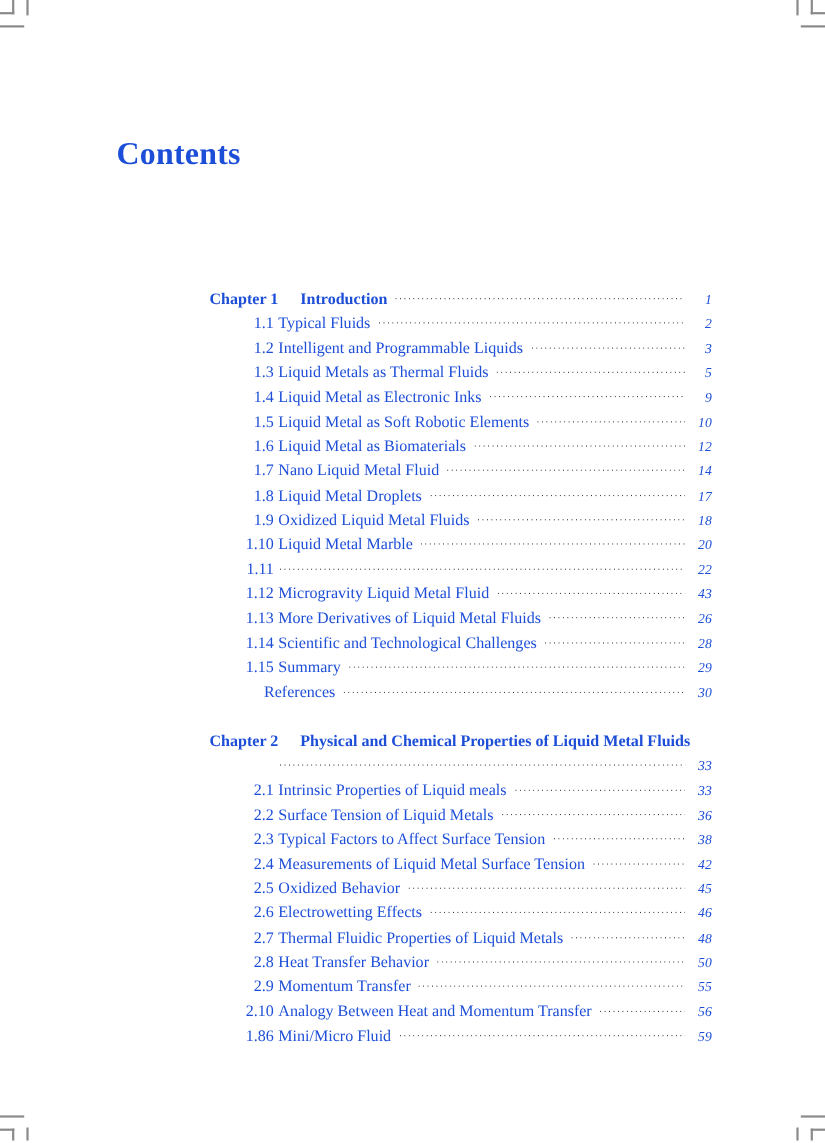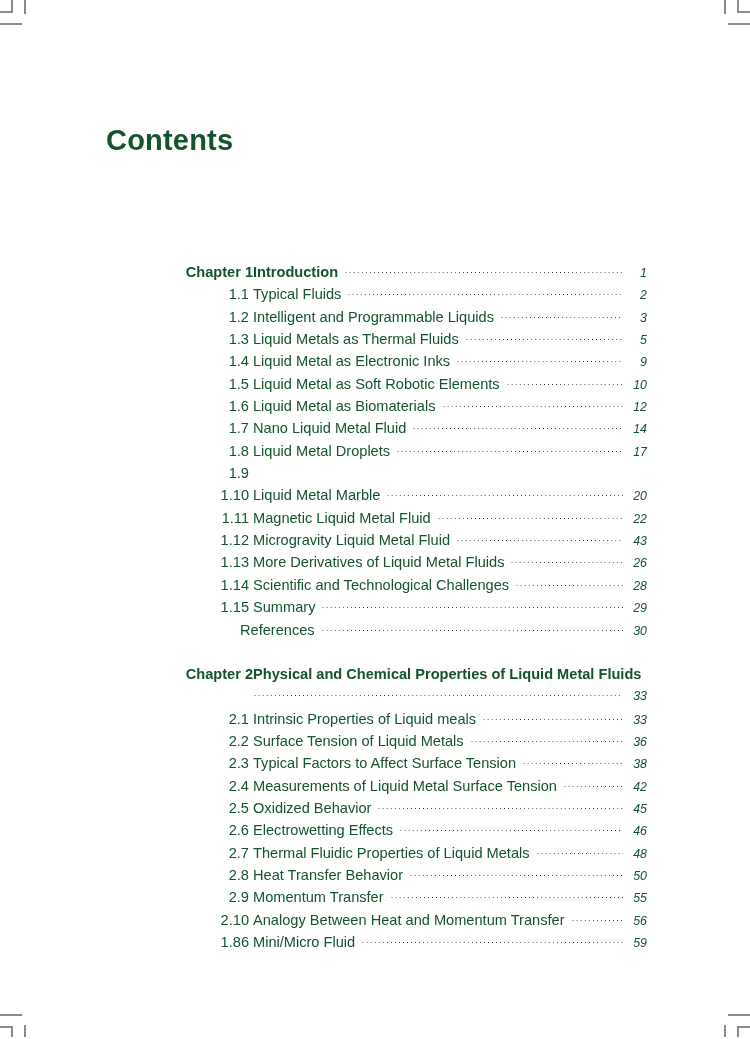--- a/index.html
+++ b/index.html
@@ -6,22 +6,22 @@
     margin: 0;
     padding: 0;
     background: #ffffff;
   }
   .page {
     position: relative;
     width: 750px;
     height: 1037px;
     background: #ffffff;
     overflow: hidden;
-    font-family: Liberation Sans, sans-serif;
-    color: #14532d;
+    font-family: Liberation Serif, serif;
+    color: #1d4ed8;
   }
 
   
   .crop { position: absolute; background: #8a8a8a; }
 
   .cm-tl-v { left: 11px;  top: 0px;   width: 2px;  height: 13px; }
   .cm-tl-h { left: 0px;   top: 11px;  width: 13px; height: 2px; }
   .cm-tl-tick { left: 24px; top: 0px; width: 2px;  height: 14px; }
   .cm-tl-dash { left: 0px;  top: 23px; width: 22px; height: 2px; }
 
@@ -86,21 +86,21 @@
     left: 253px;
     right: 103px;          
     top: 0;
     display: flex;
     align-items: baseline;
     white-space: nowrap;
   }
   .entry.refs { left: 219px; margin-left: 21px; }
 
   .title { flex: 0 0 auto; padding-right: 6px; }
-  .title.bold { font-weight: bold; }
+  .title.bold { font-weight: bold; margin-left: 20px; }
 
   .leader {
     flex: 1 1 auto;
     position: relative;
     height: 14px;
     overflow: hidden;
     min-width: 0;
   }
   .leader::before {
     content: "";
@@ -226,33 +226,37 @@
         <div class="toc-row">
           <span class="lbl">1.8</span>
           <span class="entry">
             <span class="title">Liquid Metal Droplets</span>
             <span class="leader"></span>
             <span class="pageno">17</span>
           </span>
         </div>
         <div class="toc-row">
           <span class="lbl">1.9</span>
+          <span class="entry">
+            <span class="title">Oxidized Liquid Metal Fluids</span>
+            <span class="leader"></span>
+            <span class="pageno">18</span>
+          </span>
         </div>
         <div class="toc-row">
           <span class="lbl">1.10</span>
           <span class="entry">
             <span class="title">Liquid Metal Marble</span>
             <span class="leader"></span>
             <span class="pageno">20</span>
           </span>
         </div>
         <div class="toc-row">
           <span class="lbl">1.11</span>
           <span class="entry">
-            <span class="title">Magnetic Liquid Metal Fluid</span>
             <span class="leader"></span>
             <span class="pageno">22</span>
           </span>
         </div>
         <div class="toc-row">
           <span class="lbl">1.12</span>
           <span class="entry">
             <span class="title">Microgravity Liquid Metal Fluid</span>
             <span class="leader"></span>
             <span class="pageno">43</span>

